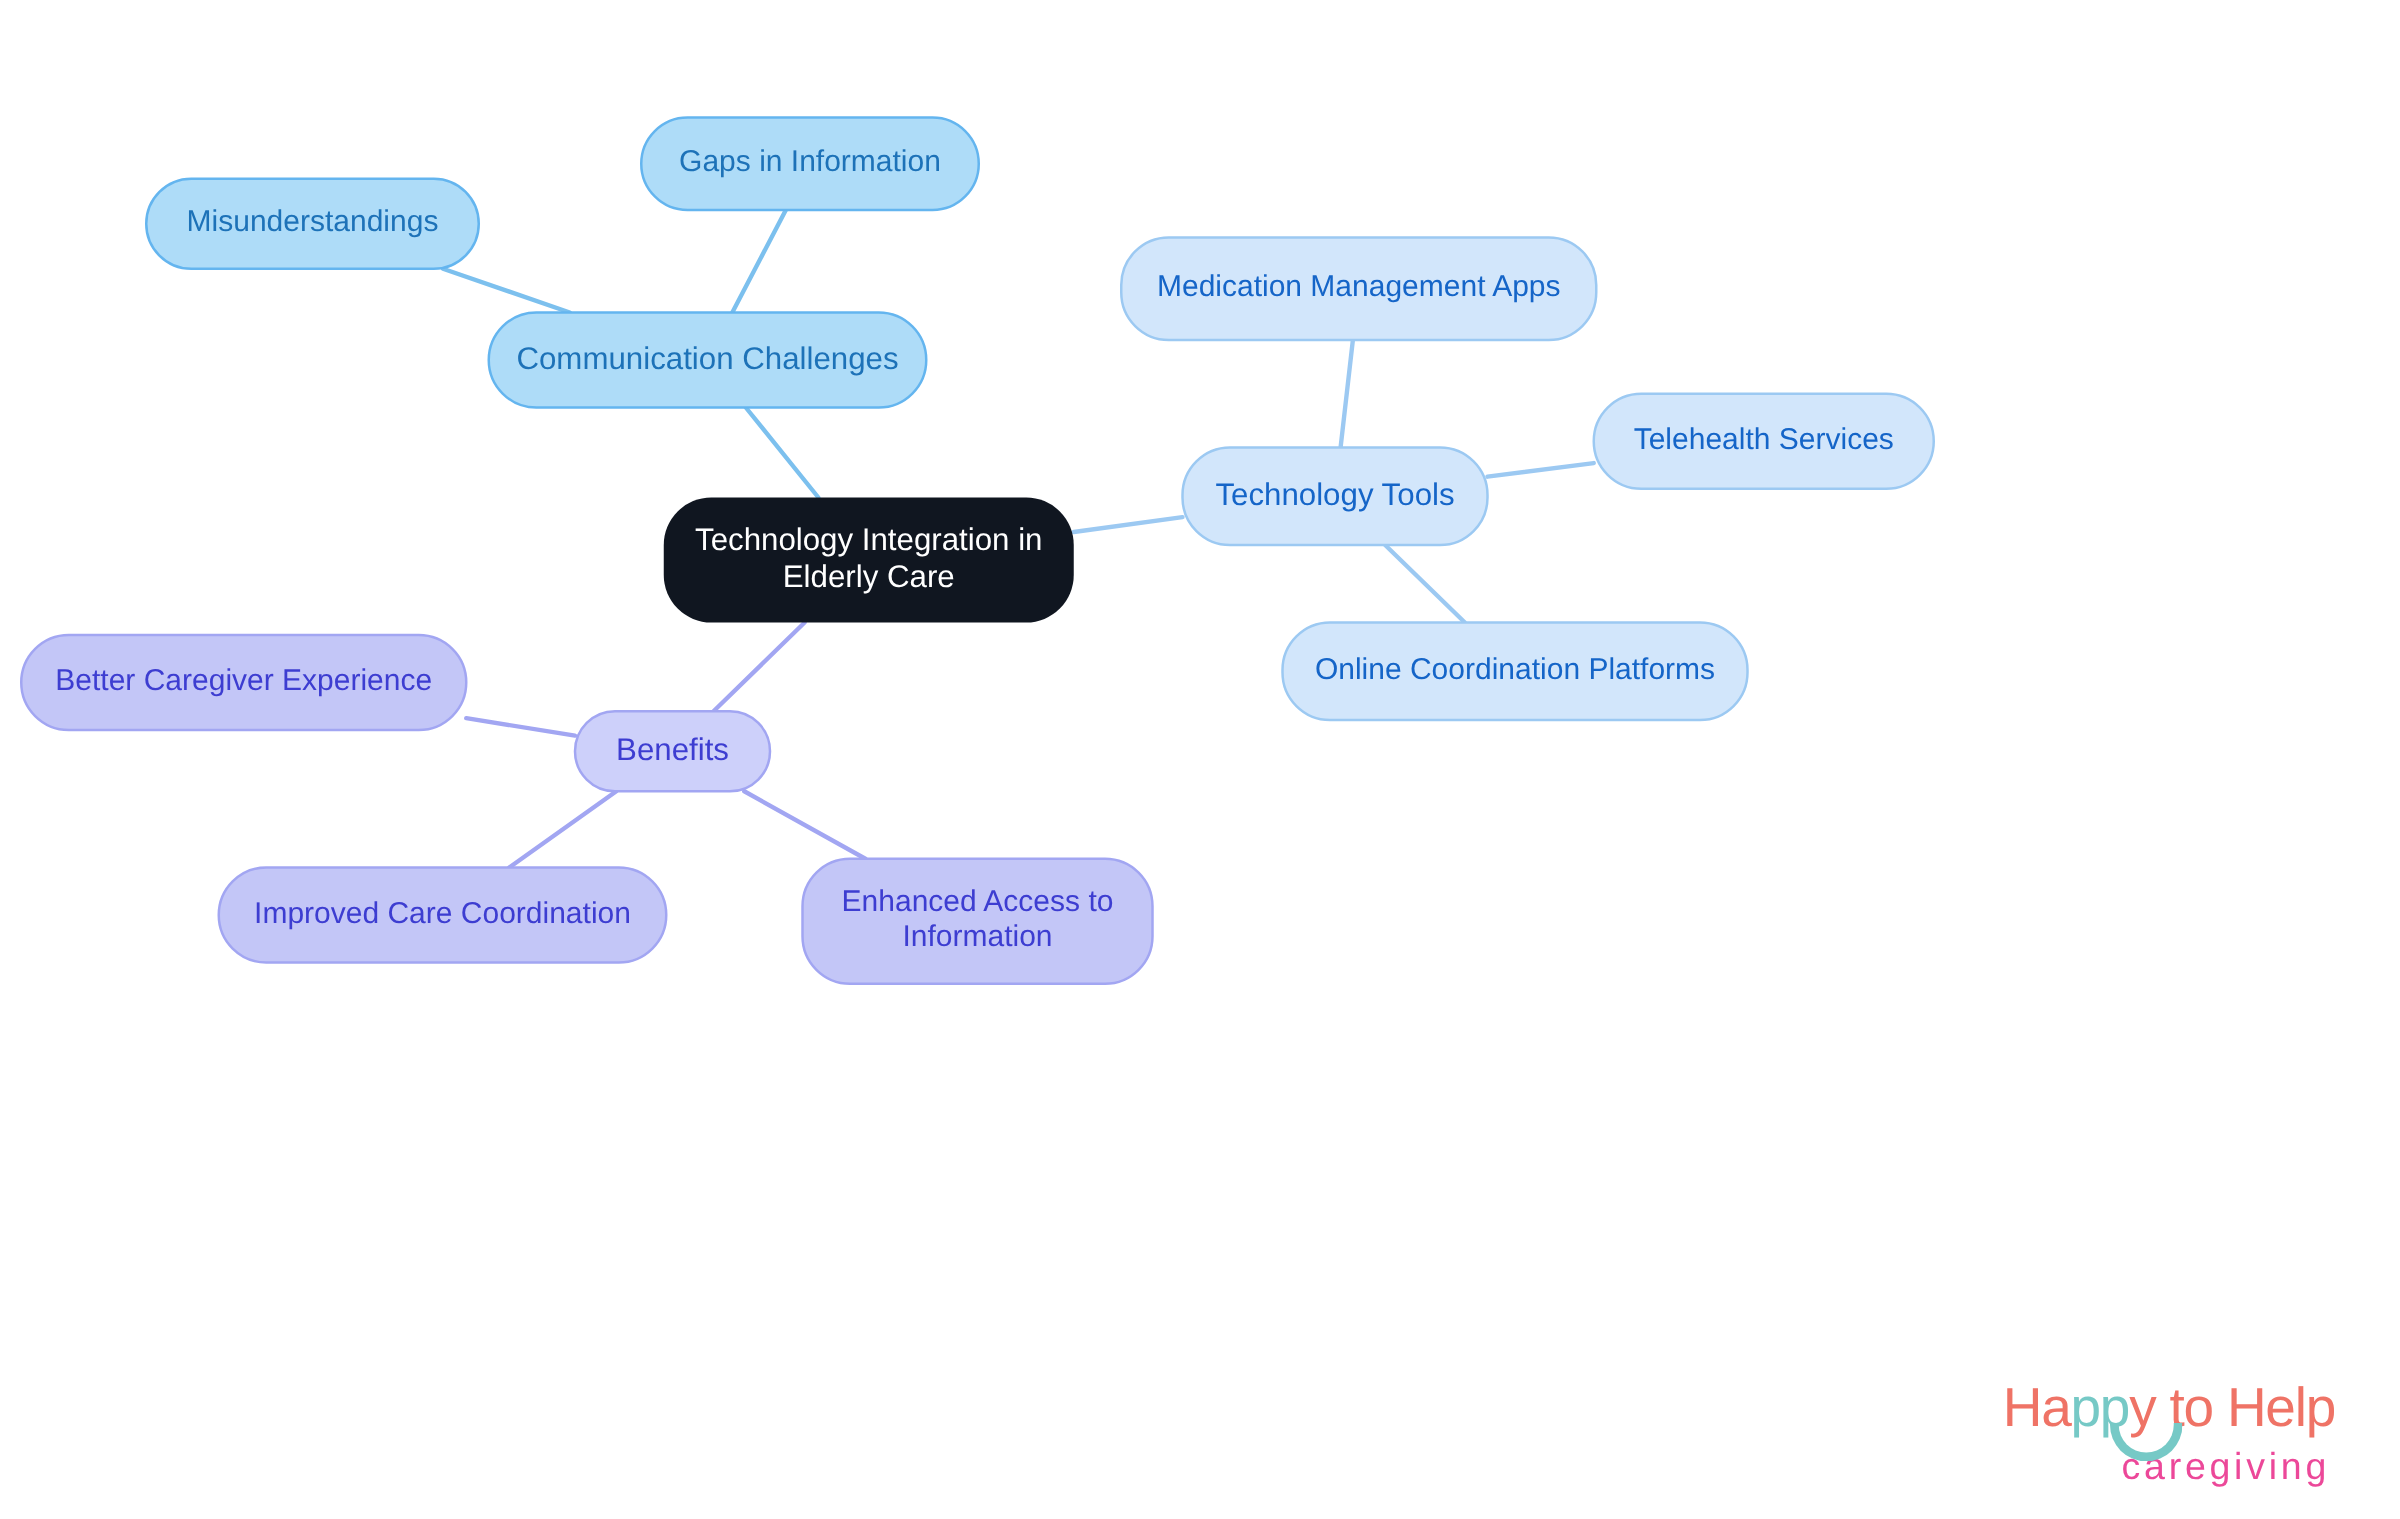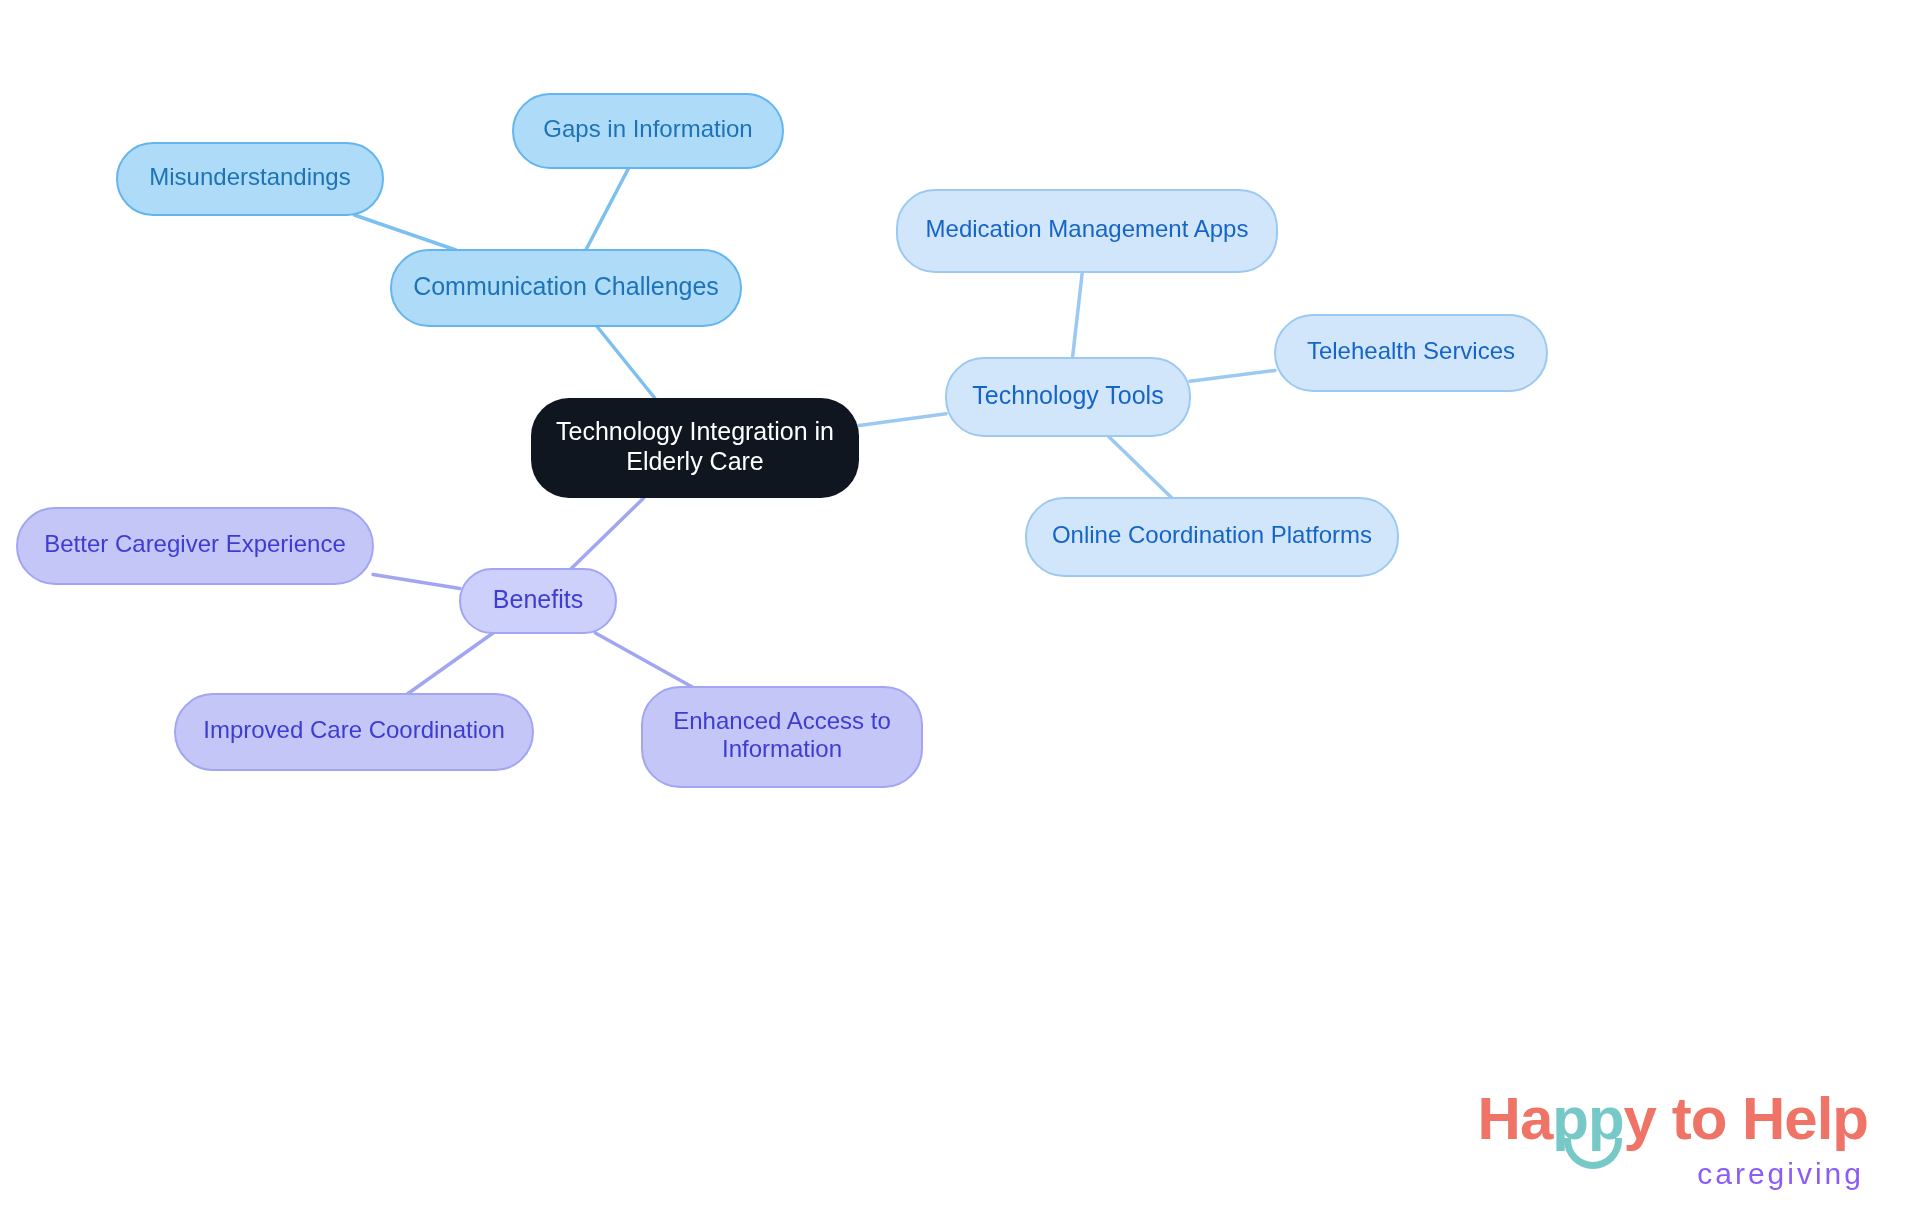--- a/index.html
+++ b/index.html
@@ -28,22 +28,22 @@
   }
   .brand-logo {
     position: absolute;
     right: 52px;
     bottom: 24px;
     text-align: right;
     user-select: none;
   }
   .brand-wordmark {
     font-family: "Liberation Sans", sans-serif;
-    font-weight: bold;
-    font-size: 60px;
+    font-weight: normal;
+    font-size: 44px;
     letter-spacing: -1px;
     line-height: 1;
     position: relative;
     white-space: nowrap;
   }
   .brand-coral { color: #ef7366; }
   .brand-teal  { color: #76c9c6; }
   .brand-smile {
     position: absolute;
     left: 86px;
@@ -51,21 +51,21 @@
     width: 44px;
     height: 24px;
     border: 7px solid #76c9c6;
     border-top: none;
     border-radius: 0 0 40px 40px;
   }
   .brand-sub {
     font-family: "Liberation Sans", sans-serif;
     font-size: 30px;
     letter-spacing: 3px;
-    color: #8b5cf6;
+    color: #ec4899;
     margin-top: 8px;
     margin-right: 4px;
   }
 </style>
 </head>
 <body>
 
 <svg id="mindmap-canvas" viewBox="0 0 1920 1215">
   <g id="links-layer">
       <line x1="654.6875" y1="398" x2="596.6375" y2="326" stroke="#7cc0ee" stroke-width="3.5" stroke-linecap="round"></line>

